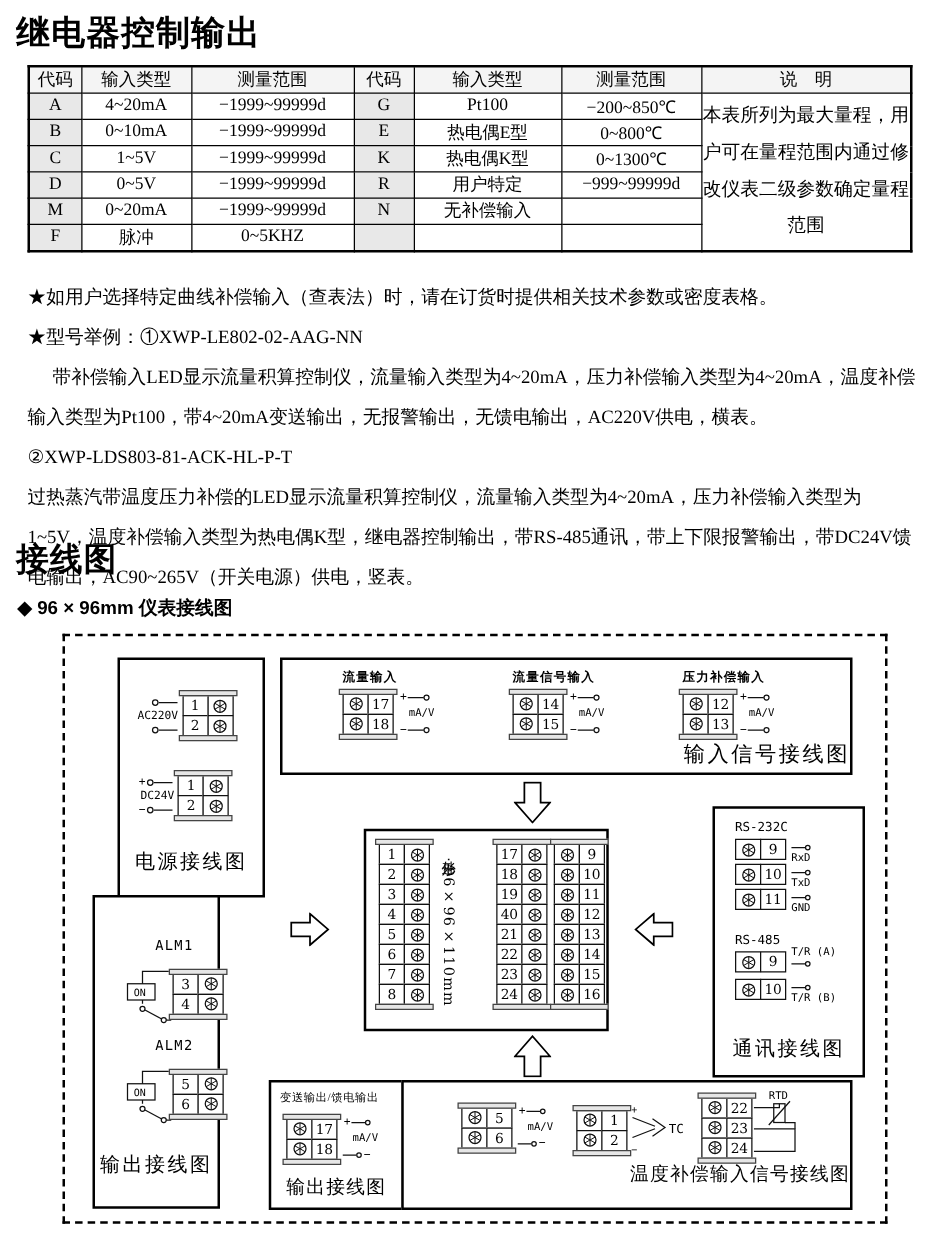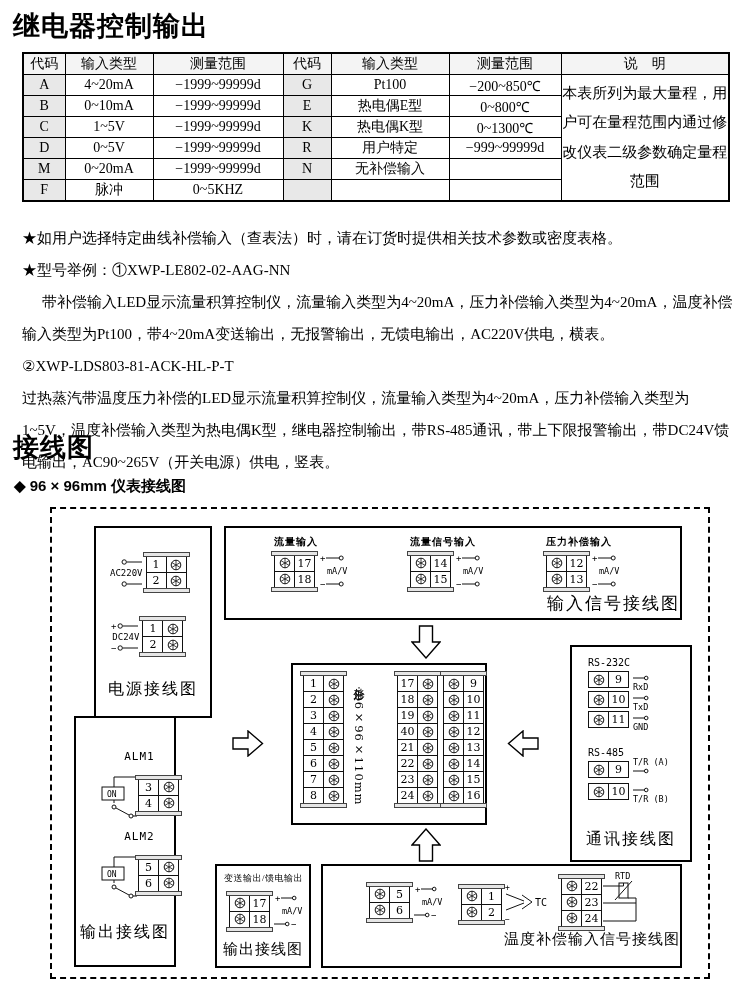--- a/index.html
+++ b/index.html
@@ -781,21 +781,21 @@
               <line class="ln" x1="0" y1="4" x2="11" y2="4"></line>
               <circle class="ln" cx="13.2" cy="4" r="1.8"></circle>
             </svg>
             <div class="comm-lbl">T/R (B)</div>
           </div>
       </div>
     </div>
     <div class="caption" style="bottom:10px;">通讯接线图</div>
   </div>
 
-  <div class="dbox" style="left:163px;top:355px;width:96px;height:104px;">
+  <div class="dbox" style="left:163px;top:355px;width:108px;height:104px;">
     <div class="small-note" style="position:absolute;left:7px;top:6px;">变送输出/馈电输出</div>
     <div class="blk-row" style="position:absolute;left:12px;top:27px;">
       <div class="tstrip">
         <div class="trow">
             <div class="tcell">
               <svg width="12" height="12" viewBox="0 0 12 12">
                 <circle class="ln" cx="6" cy="6" r="4.8"></circle>
                 <path class="ln" style="stroke-width:.8" d="M6 1.2V10.8M1.8 3.6 10.2 8.4M1.8 8.4 10.2 3.6"></path>
               </svg>
             </div>

